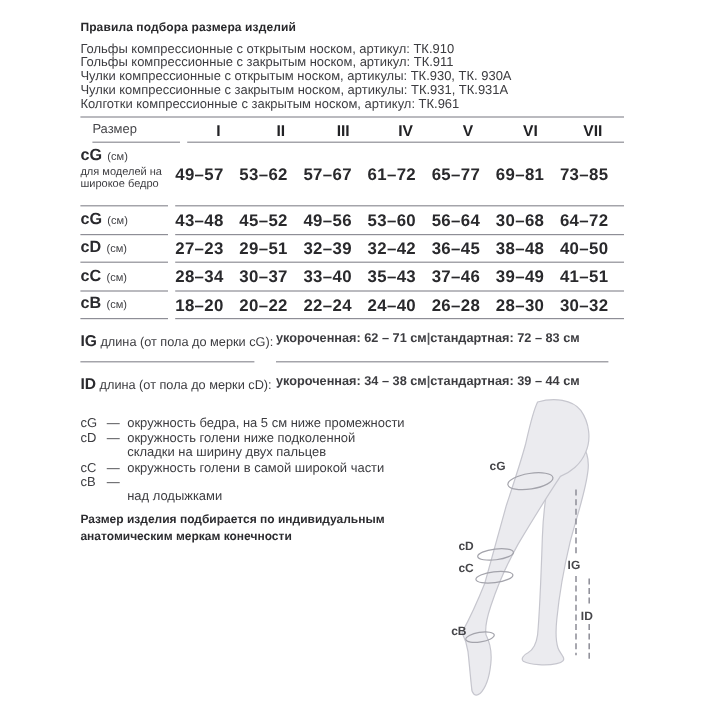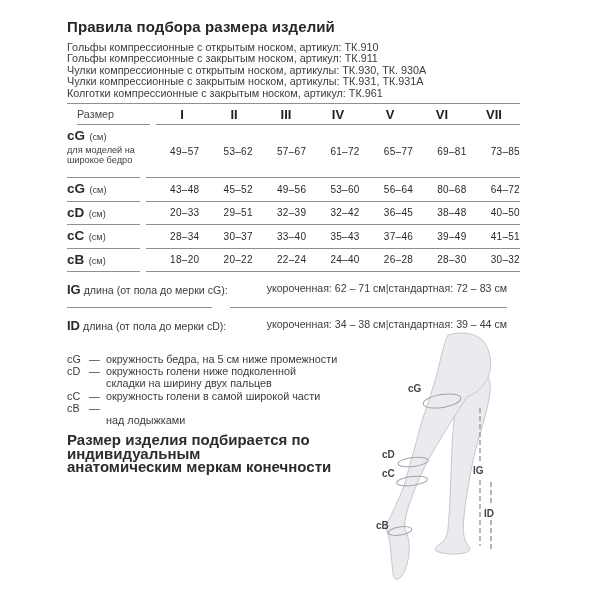--- a/index.html
+++ b/index.html
@@ -3,58 +3,58 @@
 <meta charset="utf-8">
 <style>
   * { margin:0; padding:0; box-sizing:border-box; }
   html,body { background:#ffffff; }
   .page {
     position:relative; width:600px; height:600px; background:#fff;
     font-family:"Liberation Sans", sans-serif; color:#3c3c40; overflow:hidden;
   }
   .content { position:absolute; left:67px; top:18px; width:453px; }
 
-  .title { font-size:15px; font-weight:700; color:#28282b; margin:0 0 7px 0; letter-spacing:.1px; }
+  .title { font-size:10px; font-weight:700; color:#28282b; margin:0 0 7px 0; letter-spacing:.1px; }
   .products { font-size:10.8px; line-height:11.4px; color:#3c3c40; }
 
   
   .table { margin-top:4px; border-top:1px solid #8e8e96; }
   .trow { display:flex; }
   .cl { width:73px; flex:none; border-bottom:1px solid #8e8e96;
         display:flex; flex-direction:column; justify-content:center; }
   .cd { flex:1; margin-left:6px; border-bottom:1px solid #8e8e96;
         display:grid; grid-template-columns:repeat(7,1fr); align-items:center; }
   .thead { height:21px;margin-left:10px; }
   .thead .cl { font-size:10.8px; color:#46464a; }
   .num { text-align:center; font-weight:700; font-size:13px; color:#222225; }
   .tall { height:53px; }
   .tall .cl { justify-content:flex-start; padding-top:3px; }
   .std { height:23.5px; }
   .labline { white-space:nowrap; line-height:13px; }
   .code { font-weight:700; font-size:13.5px; color:#2a2a2e; }
   .unit { font-size:9.2px; color:#3c3c40;margin-top:38px; }
   .rownote { font-size:9.2px; line-height:10.3px; color:#3c3c40; margin-top:1px; }
-  .val { text-align:right; font-weight:400; font-size:10px; color:#29292c; letter-spacing:.3px; }
+  .val { text-align:left; font-weight:700; font-size:14px; color:#29292c; letter-spacing:.3px; }
 
   
   .lrow { display:flex; font-size:10.6px; color:#3c3c40; }
   .lrow .lab { width:145px; flex:none; white-space:nowrap; padding:10px 0 10px 0; }
   .lrow .lab .code { font-size:13px; }
   .lrow .ldata { flex:1; margin-left:18px; margin-right:13px; padding:10px 0 10px 0;
-                 display:flex; justify-content:flex-end; white-space:nowrap; }
+                 display:flex; justify-content:flex-start; white-space:nowrap;font-weight:bold; }
   .lrow.bordered .lab, .lrow.bordered .ldata { border-bottom:1px solid #8e8e96; }
   .sep { color:#55555a; }
 
   
   .legend { margin-top:10px; width:322px; font-size:10.8px; line-height:12.2px; color:#3c3c40; }
   .litem { display:flex; }
   .lterm { width:22px; flex:none; }
   .ldash { width:17px; flex:none; }
   .ltext { flex:1; }
-  .notebold { margin-top:7px; width:330px; font-size:15px; font-weight:700;
+  .notebold { margin-top:7px; width:330px; font-size:10px; font-weight:700;
               line-height:13.5px; color:#2c2c30; }
 
   
   .diagram { position:absolute; left:370px; top:330px; width:230px; height:270px; }
   .dlabel { font-weight:700; font-size:10px; fill:#46464a; font-family:"Liberation Sans", sans-serif; }
 </style>
 </head>
 <body>
 
 <div class="page">
@@ -103,31 +103,31 @@
       <div class="trow std">
         <div class="cl">
           <div class="labline"><span class="code">cG</span> <span class="unit">(см)</span></div>
         </div>
         <div class="cd">
           <span class="val">43–48</span>
           <span class="val">45–52</span>
           <span class="val">49–56</span>
           <span class="val">53–60</span>
           <span class="val">56–64</span>
-          <span class="val">80–68</span>
+          <span class="val">30–68</span>
           <span class="val">64–72</span>
         </div>
       </div>
 
       <div class="trow std">
         <div class="cl">
           <div class="labline"><span class="code">cD</span> <span class="unit">(см)</span></div>
         </div>
         <div class="cd">
-          <span class="val">20–33</span>
+          <span class="val">27–23</span>
           <span class="val">29–51</span>
           <span class="val">32–39</span>
           <span class="val">32–42</span>
           <span class="val">36–45</span>
           <span class="val">38–48</span>
           <span class="val">40–50</span>
         </div>
       </div>
 
       <div class="trow std">

